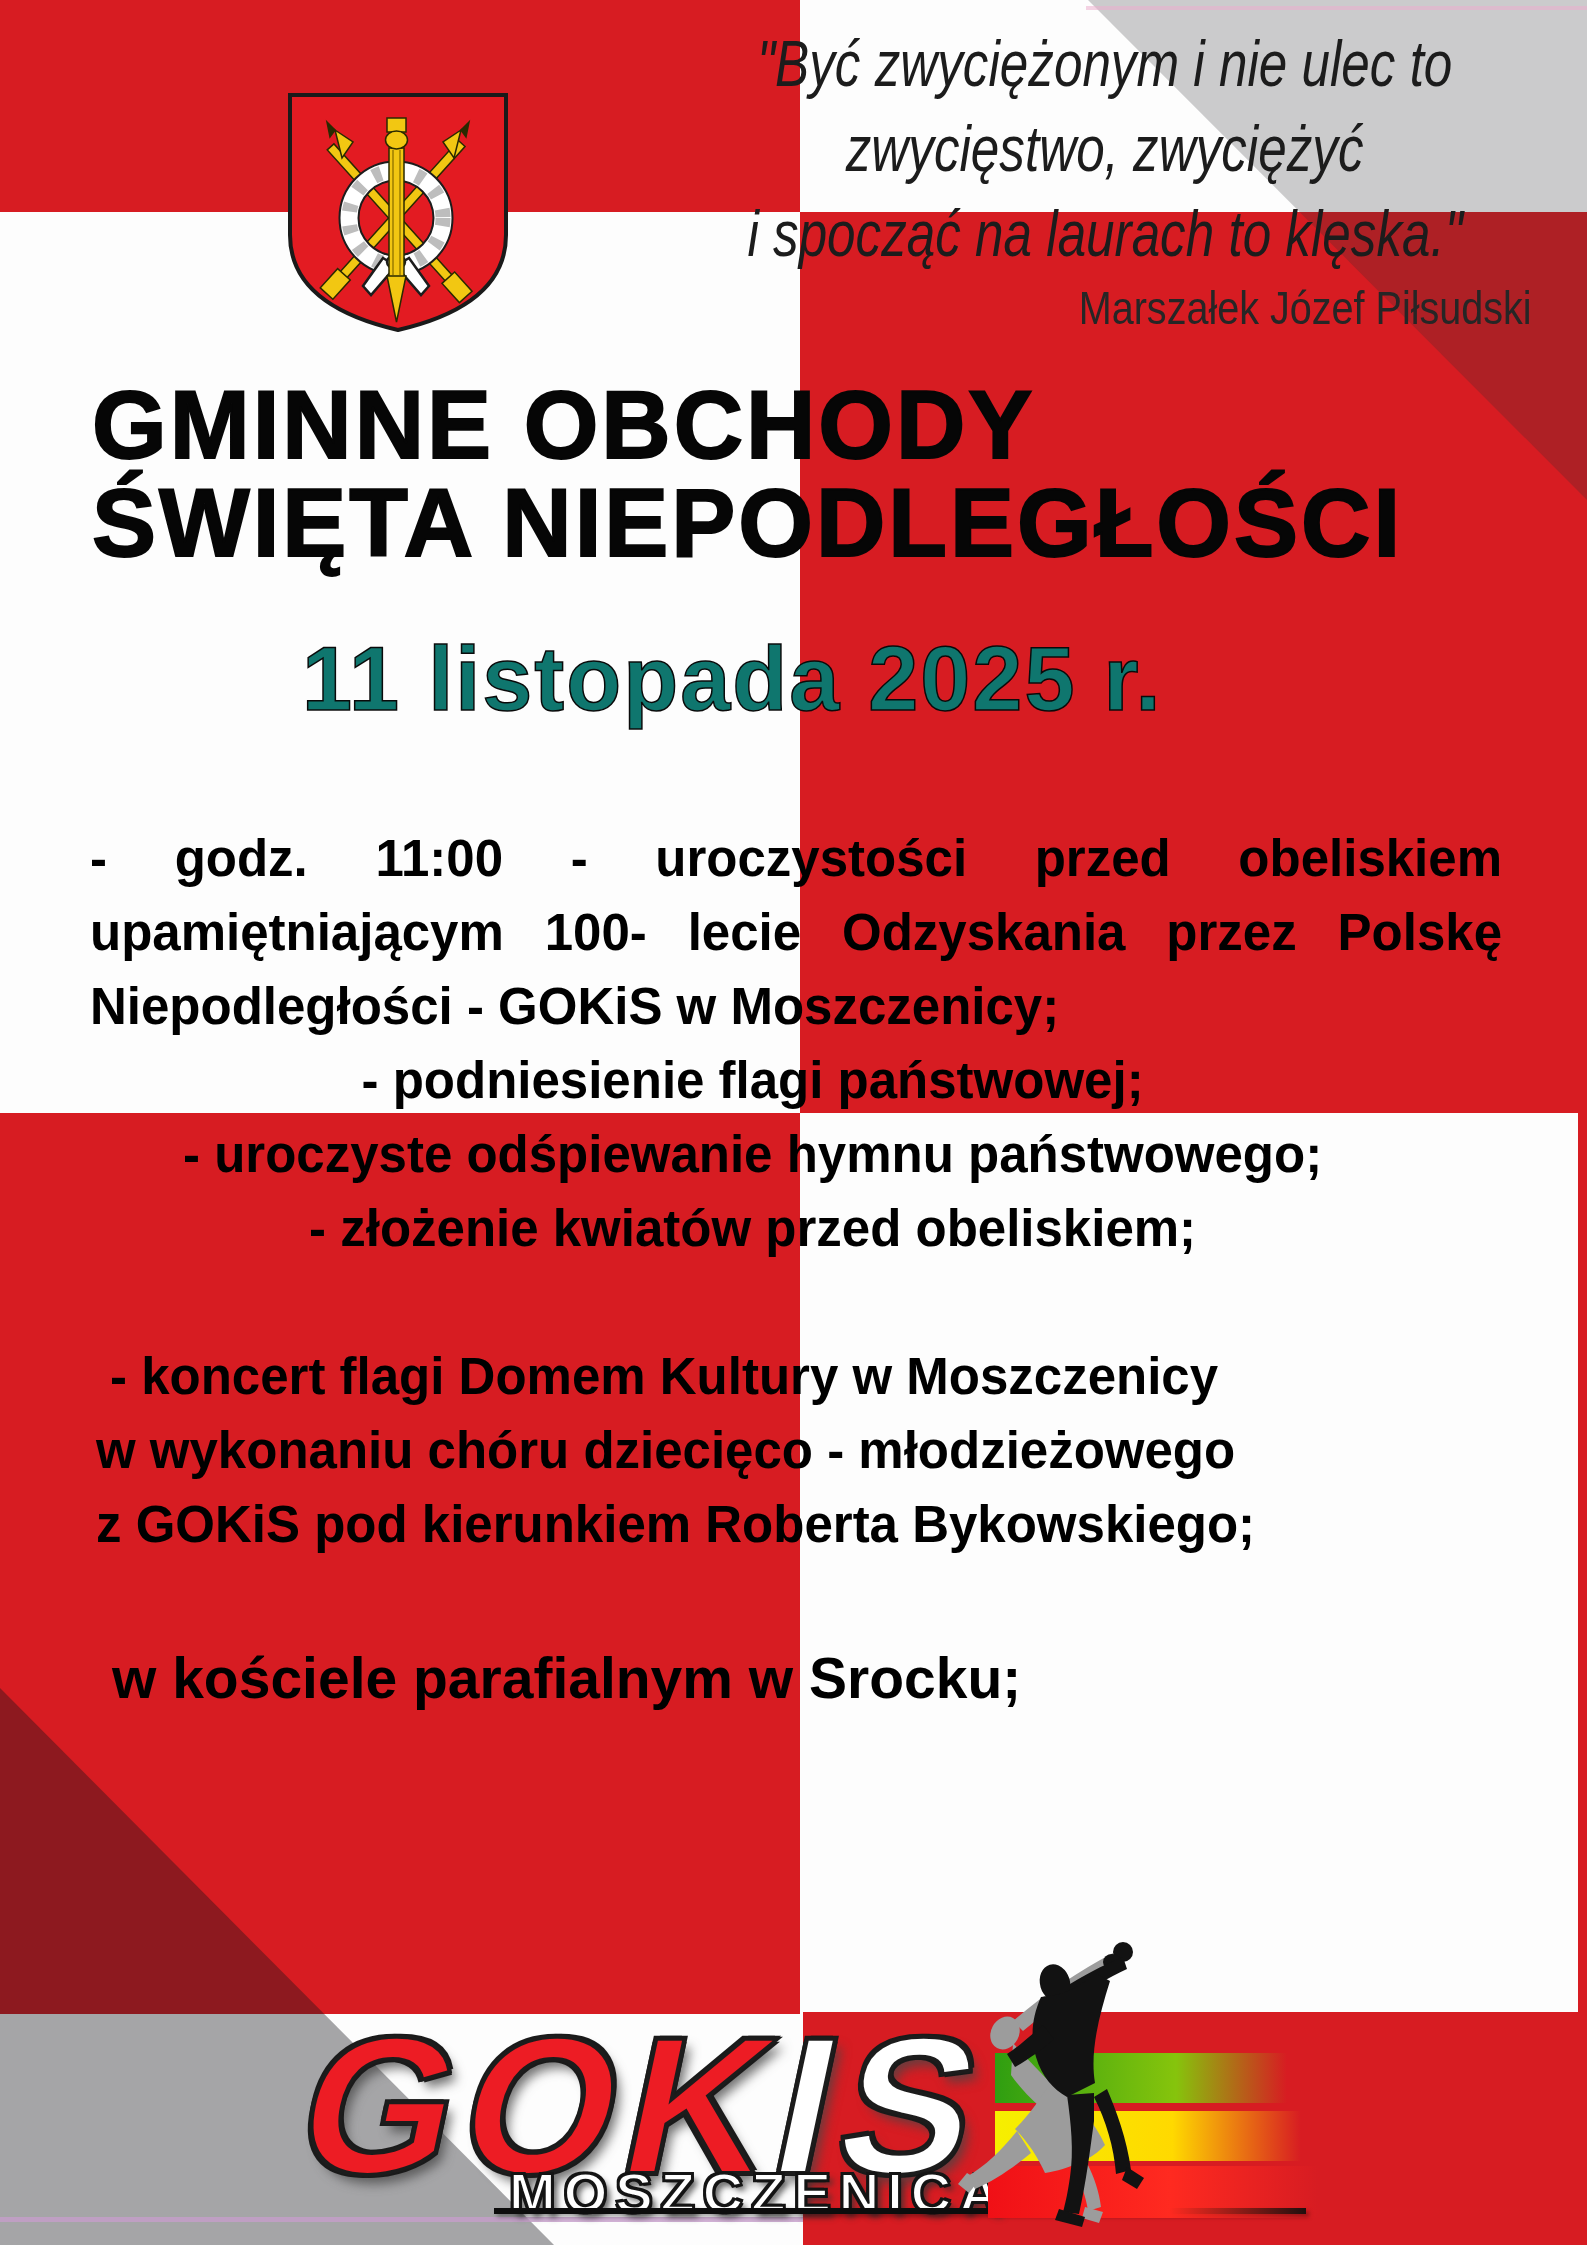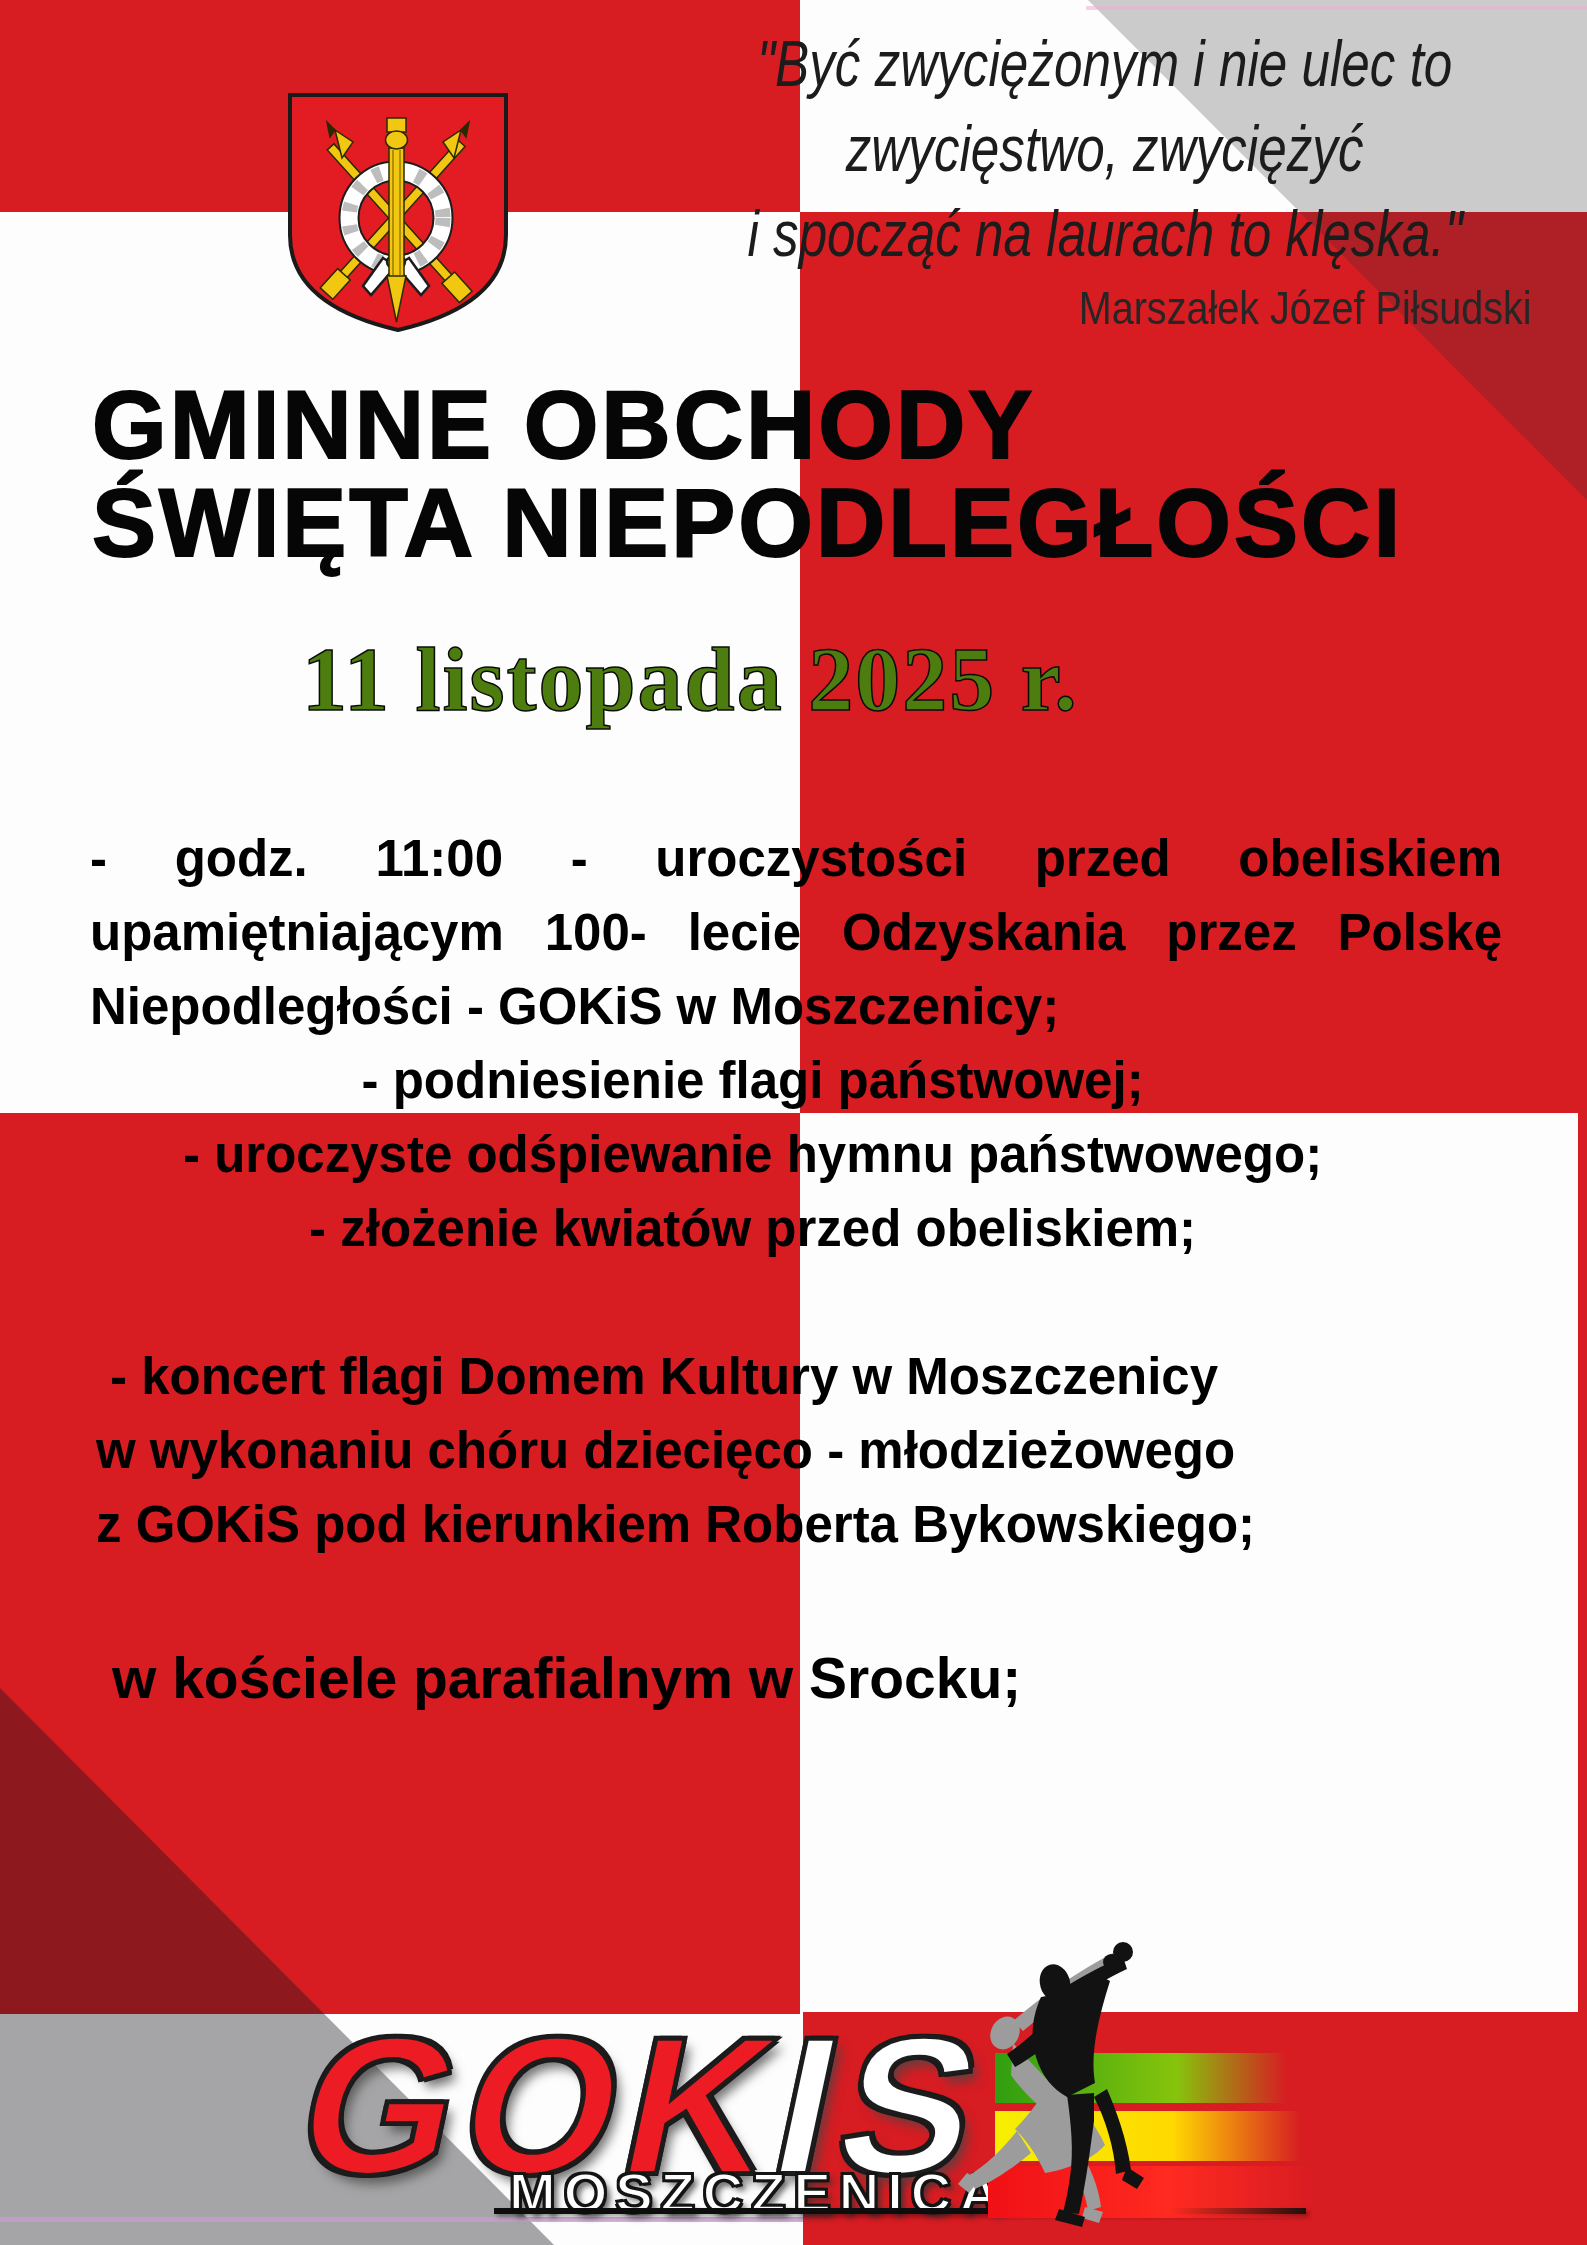--- a/index.html
+++ b/index.html
@@ -30,22 +30,22 @@
   }
   #quote-attrib{
     align-self:flex-end;margin-right:58px;margin-top:4px;font-size:46px;color:#262626;
     white-space:nowrap;transform:scaleX(0.86);transform-origin:right center;
   }
   
   #crest{left:283px;top:90px;width:230px;height:245px;}
   
   #title{left:92px;top:376px;color:#060606;font-weight:bold;font-size:96px;line-height:98px;
     letter-spacing:3px;white-space:nowrap;-webkit-text-stroke:2px #060606;}
-  #date{left:302px;top:628px;color:#4d7c0f;font-weight:bold;font-size:90px;letter-spacing:2px;
-    white-space:nowrap;font-family:Liberation Serif, serif;-webkit-text-stroke:1.5px #0a0a0a;}
+  #date{left:302px;top:628px;color:#0f766e;font-weight:bold;font-size:90px;letter-spacing:2px;
+    white-space:nowrap;-webkit-text-stroke:1.5px #0a0a0a;}
   
   .sched{color:#000000;font-weight:bold;}
   #block-ceremony{left:90px;top:822px;width:1412px;font-size:51px;line-height:74px;}
   .just{text-align:justify;text-align-last:justify;}
   #block-details{left:183px;top:1044px;font-size:51px;line-height:74px;white-space:nowrap;text-align:center;}
   #block-concert{left:96px;top:1340px;font-size:51px;line-height:74px;white-space:nowrap;}
   #block-mass{left:112px;top:1634px;font-size:57px;line-height:88px;white-space:nowrap;}
   
   #gokis{
     left:285px;top:2008px;font-size:195px;font-weight:bold;letter-spacing:10px;white-space:nowrap;

